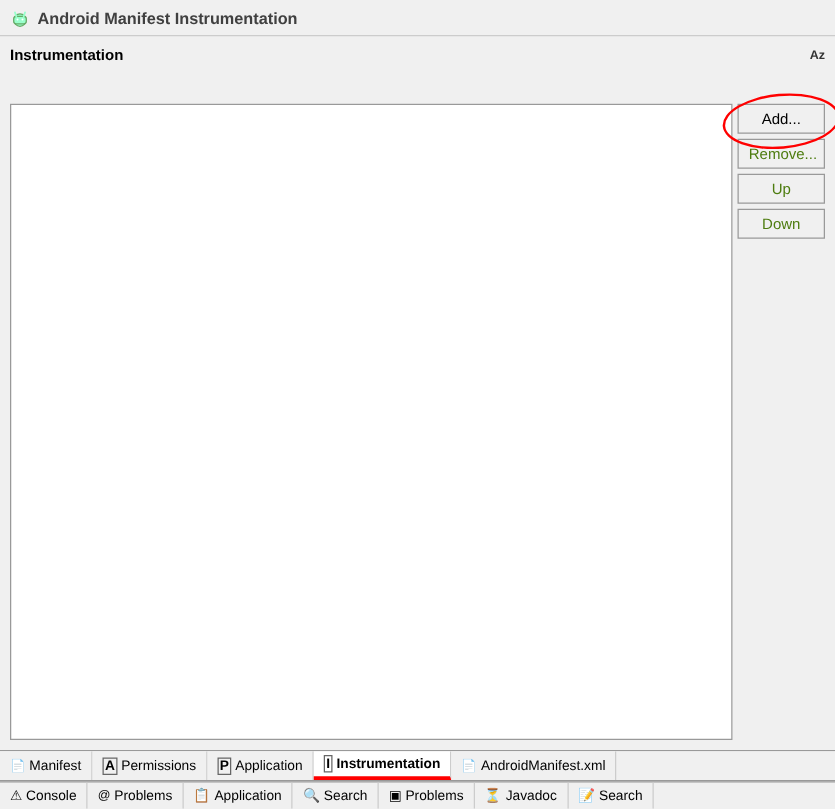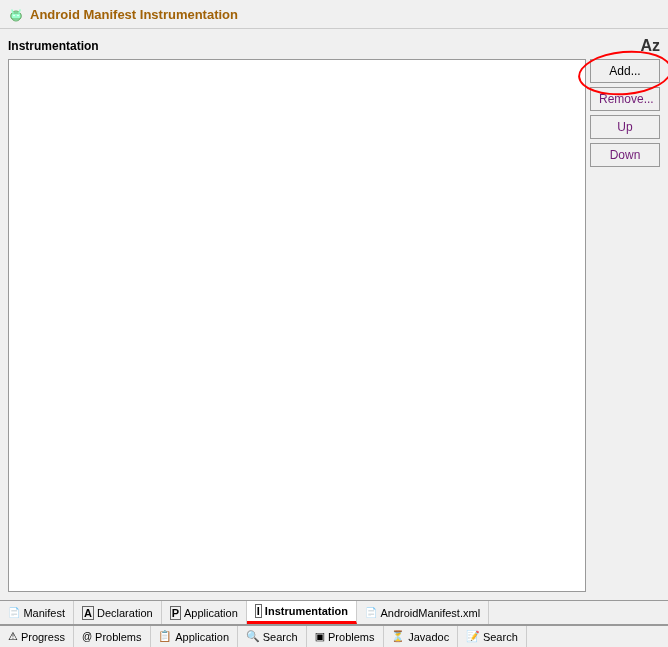--- a/index.html
+++ b/index.html
@@ -33,21 +33,21 @@
       width: 16px;
       height: 16px;
       display: inline-flex;
       align-items: center;
       justify-content: center;
     }
 
     .title-text {
       font-size: 13px;
       font-weight: bold;
-      color: #a16207;
+      color: #404040;
     }
 
     .main-content {
       flex: 1;
       display: flex;
       flex-direction: column;
       padding: 8px;
       overflow: hidden;
     }
 
@@ -58,31 +58,32 @@
       margin-bottom: 4px;
     }
 
     .section-label {
       font-size: 12px;
       font-weight: bold;
       color: #000;
     }
 
     .sort-icon {
-      font-size: 16px;
+      font-size: 10px;
       color: #333;
       cursor: pointer;
       font-weight: bold;
       margin-left: 14px;
     }
 
     .content-area {
       display: flex;
       flex: 1;
       gap: 4px;
+      margin-top: 28px;
     }
 
     .list-panel {
       flex: 1;
       background: #fff;
       border: 1px solid #999;
       min-height: 0;
     }
 
     .button-panel {
@@ -96,21 +97,21 @@
       width: 70px;
       padding: 4px 8px;
       background: #f0f0f0;
       border: 1px solid #999;
       cursor: pointer;
       font-size: 12px;
       text-align: center;
     }
 
     .action-btn.disabled {
-      color: #701a75;
+      color: #4d7c0f;
       cursor: default;
     }
 
     
     .add-btn-wrapper {
       position: relative;
     }
 
     .add-btn-wrapper::after {
       content: '';
@@ -213,41 +214,41 @@
   </div>
 
   <div class="tab-bar-container">
     <div class="tab-bar">
       <div class="tab-item">
         <span class="tab-icon">📄</span>
         <span>Manifest</span>
       </div>
       <div class="tab-item">
         <span class="tab-icon" style="font-style:normal;font-weight:bold;font-size:11px;border:1px solid #666;padding:0 1px;">A</span>
-        <span>Declaration</span>
+        <span>Permissions</span>
       </div>
       <div class="tab-item">
         <span class="tab-icon" style="font-weight:bold;font-size:11px;border:1px solid #666;padding:0 1px;">P</span>
         <span>Application</span>
       </div>
       <div class="tab-item" style="background:#fff; border-bottom: 3px solid red; font-weight:bold;">
         <span class="tab-icon" style="font-weight:bold;font-size:11px;border:1px solid #666;padding:0 1px;">I</span>
         <span>Instrumentation</span>
       </div>
       <div class="tab-item">
         <span class="tab-icon">📄</span>
         <span>AndroidManifest.xml</span>
       </div>
     </div>
   </div>
 
   <div class="bottom-tabs">
     <div class="bottom-tab-item">
       <span>⚠</span>
-      <span>Progress</span>
+      <span>Console</span>
     </div>
     <div class="bottom-tab-item">
       <span style="font-size:10px;">@</span>
       <span>Problems</span>
     </div>
     <div class="bottom-tab-item">
       <span>📋</span>
       <span>Application</span>
     </div>
     <div class="bottom-tab-item">

